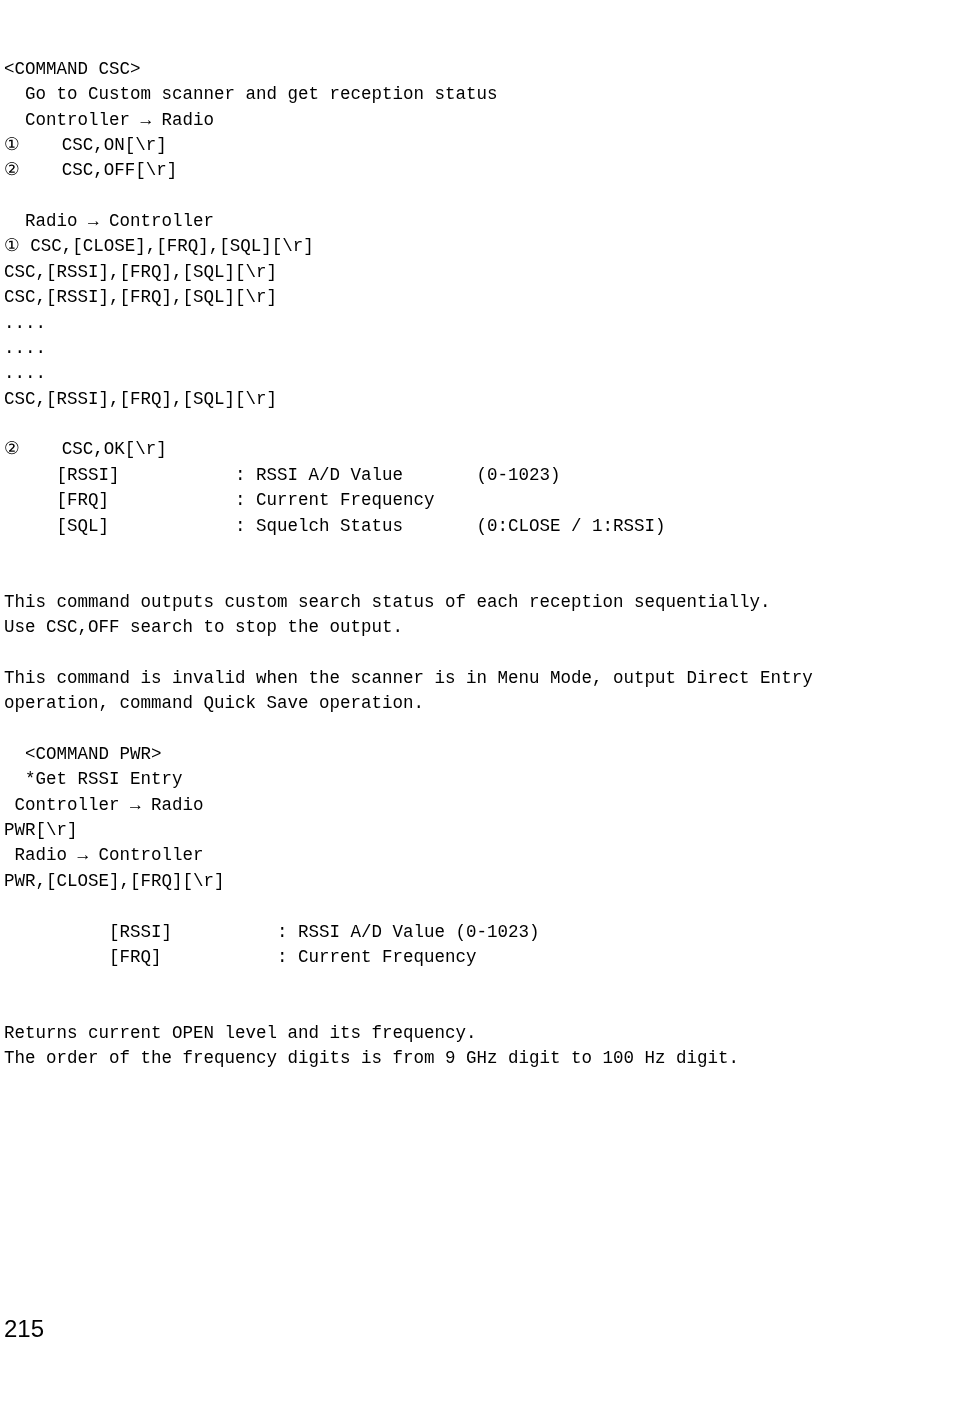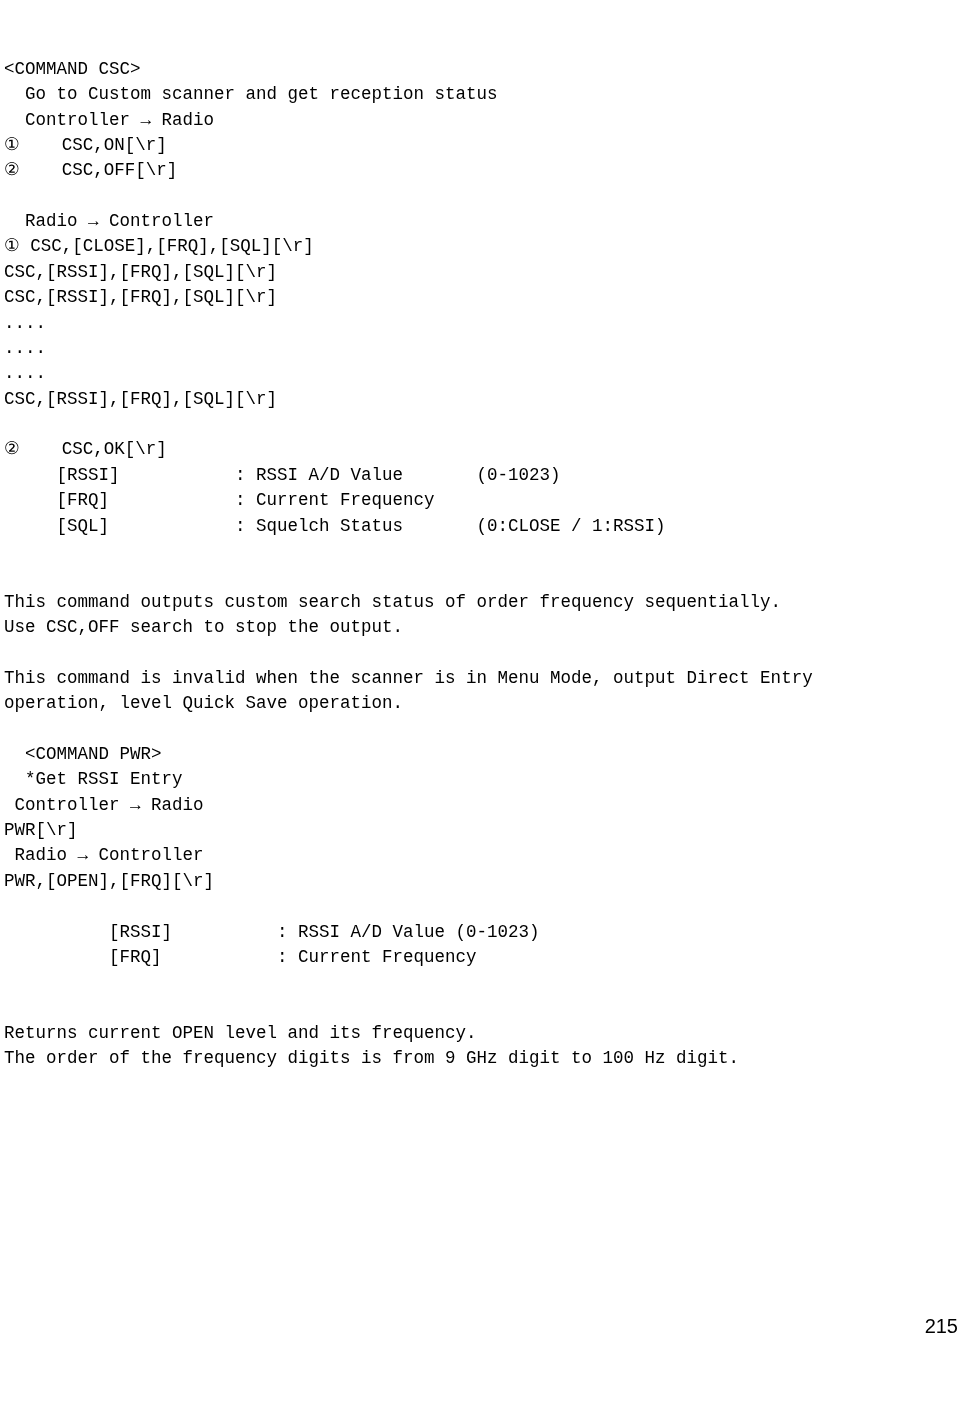--- a/index.html
+++ b/index.html
@@ -8,23 +8,23 @@
       line-height: 1.45;
       margin: 0;
       padding: 6px 4px 40px 4px;
       color: #000;
       background: #fff;
       width: 962px;
       box-sizing: border-box;
       white-space: pre;
     }
     .page-number {
-      text-align: right;
+      text-align: left;
       font-family: Arial, sans-serif;
-      font-size: 20px;
+      font-size: 24px;
       margin-top: 240px;
       white-space: normal;
     }
   </style>
 </head>
 <body>
 
 <span>&lt;COMMAND CSC&gt;</span>
 <span>  Go to Custom scanner and get reception status</span>
 <span>  Controller → Radio</span>
@@ -39,32 +39,32 @@
 <span>....</span>
 <span>....</span>
 <span>CSC,[RSSI],[FRQ],[SQL][\r]</span>
 
 <span>②    CSC,OK[\r]</span>
 <span>     [RSSI]           : RSSI A/D Value       (0-1023)</span>
 <span>     [FRQ]            : Current Frequency</span>
 <span>     [SQL]            : Squelch Status       (0:CLOSE / 1:RSSI)</span>
 
 
-<span>This command outputs custom search status of order frequency sequentially.</span>
+<span>This command outputs custom search status of each reception sequentially.</span>
 <span>Use CSC,OFF search to stop the output.</span>
 
 <span>This command is invalid when the scanner is in Menu Mode, output Direct Entry</span>
-<span>operation, level Quick Save operation.</span>
+<span>operation, command Quick Save operation.</span>
 
 <span>  &lt;COMMAND PWR&gt;</span>
 <span>  *Get RSSI Entry</span>
 <span> Controller → Radio</span>
 <span>PWR[\r]</span>
 <span> Radio → Controller</span>
-<span>PWR,[OPEN],[FRQ][\r]</span>
+<span>PWR,[CLOSE],[FRQ][\r]</span>
 
 <span>          [RSSI]          : RSSI A/D Value (0-1023)</span>
 <span>          [FRQ]           : Current Frequency</span>
 
 
 <span>Returns current OPEN level and its frequency.</span>
 <span>The order of the frequency digits is from 9 GHz digit to 100 Hz digit.</span>
 <div class="page-number">215</div>
 
 

